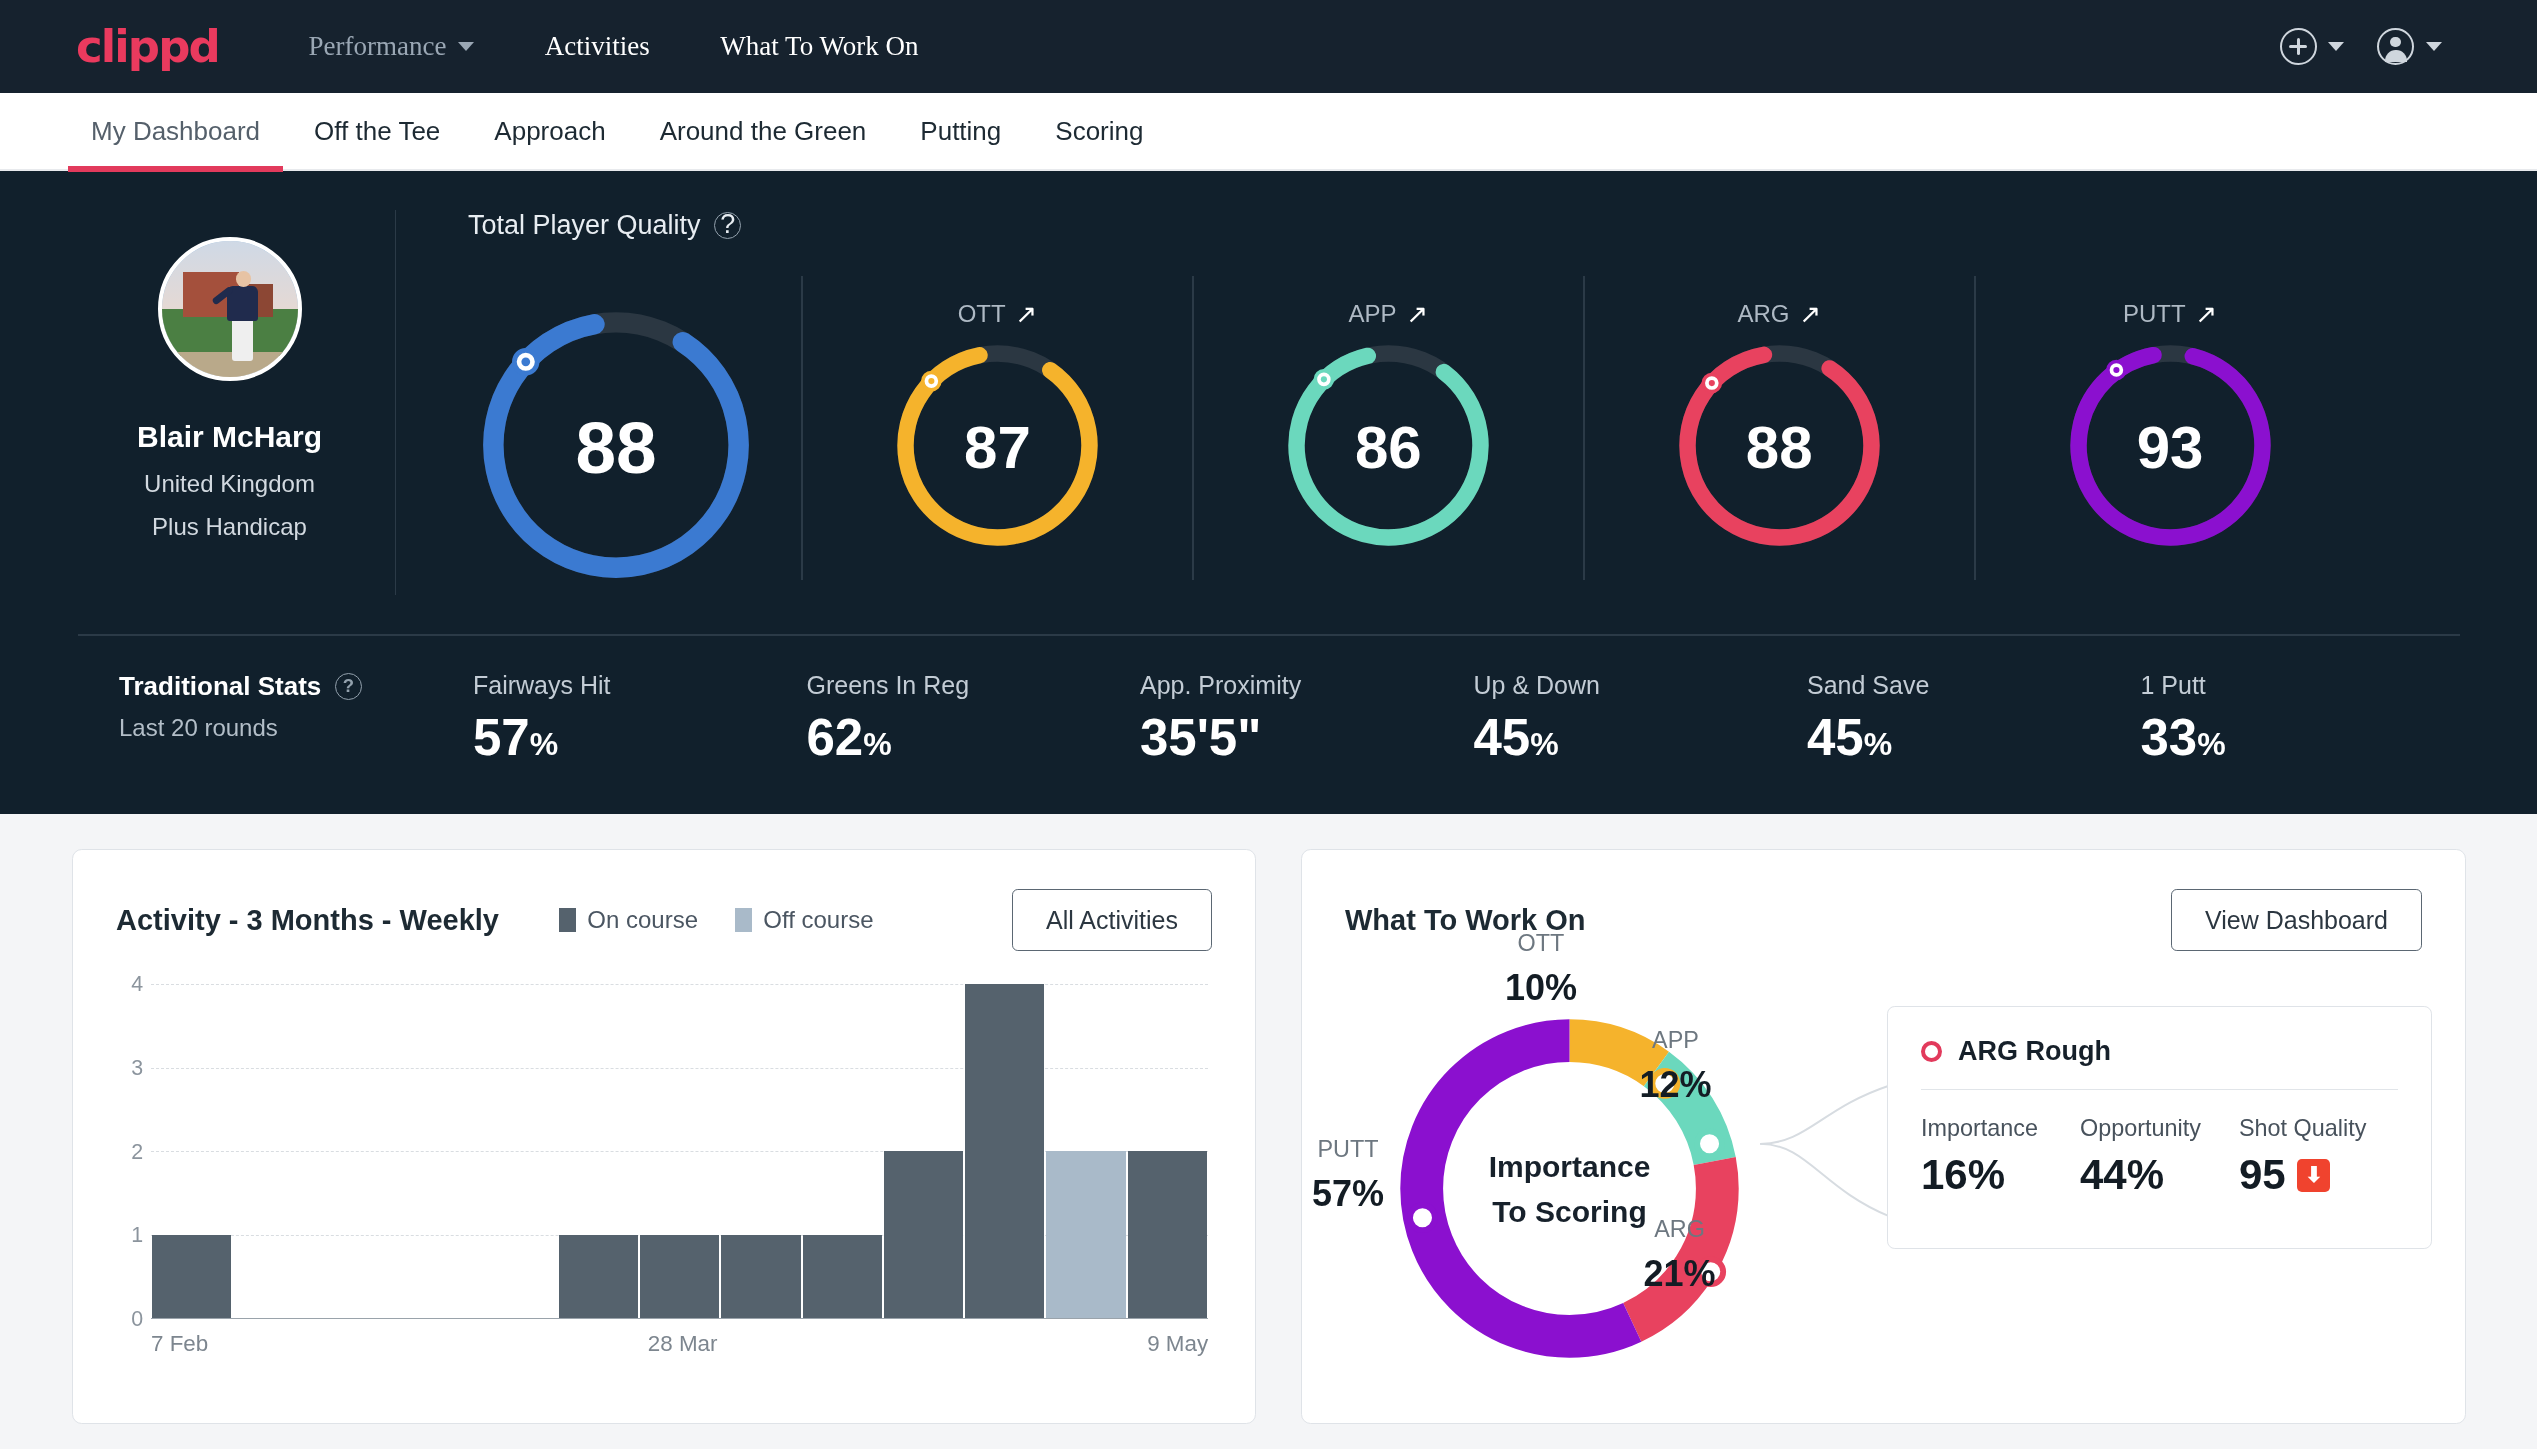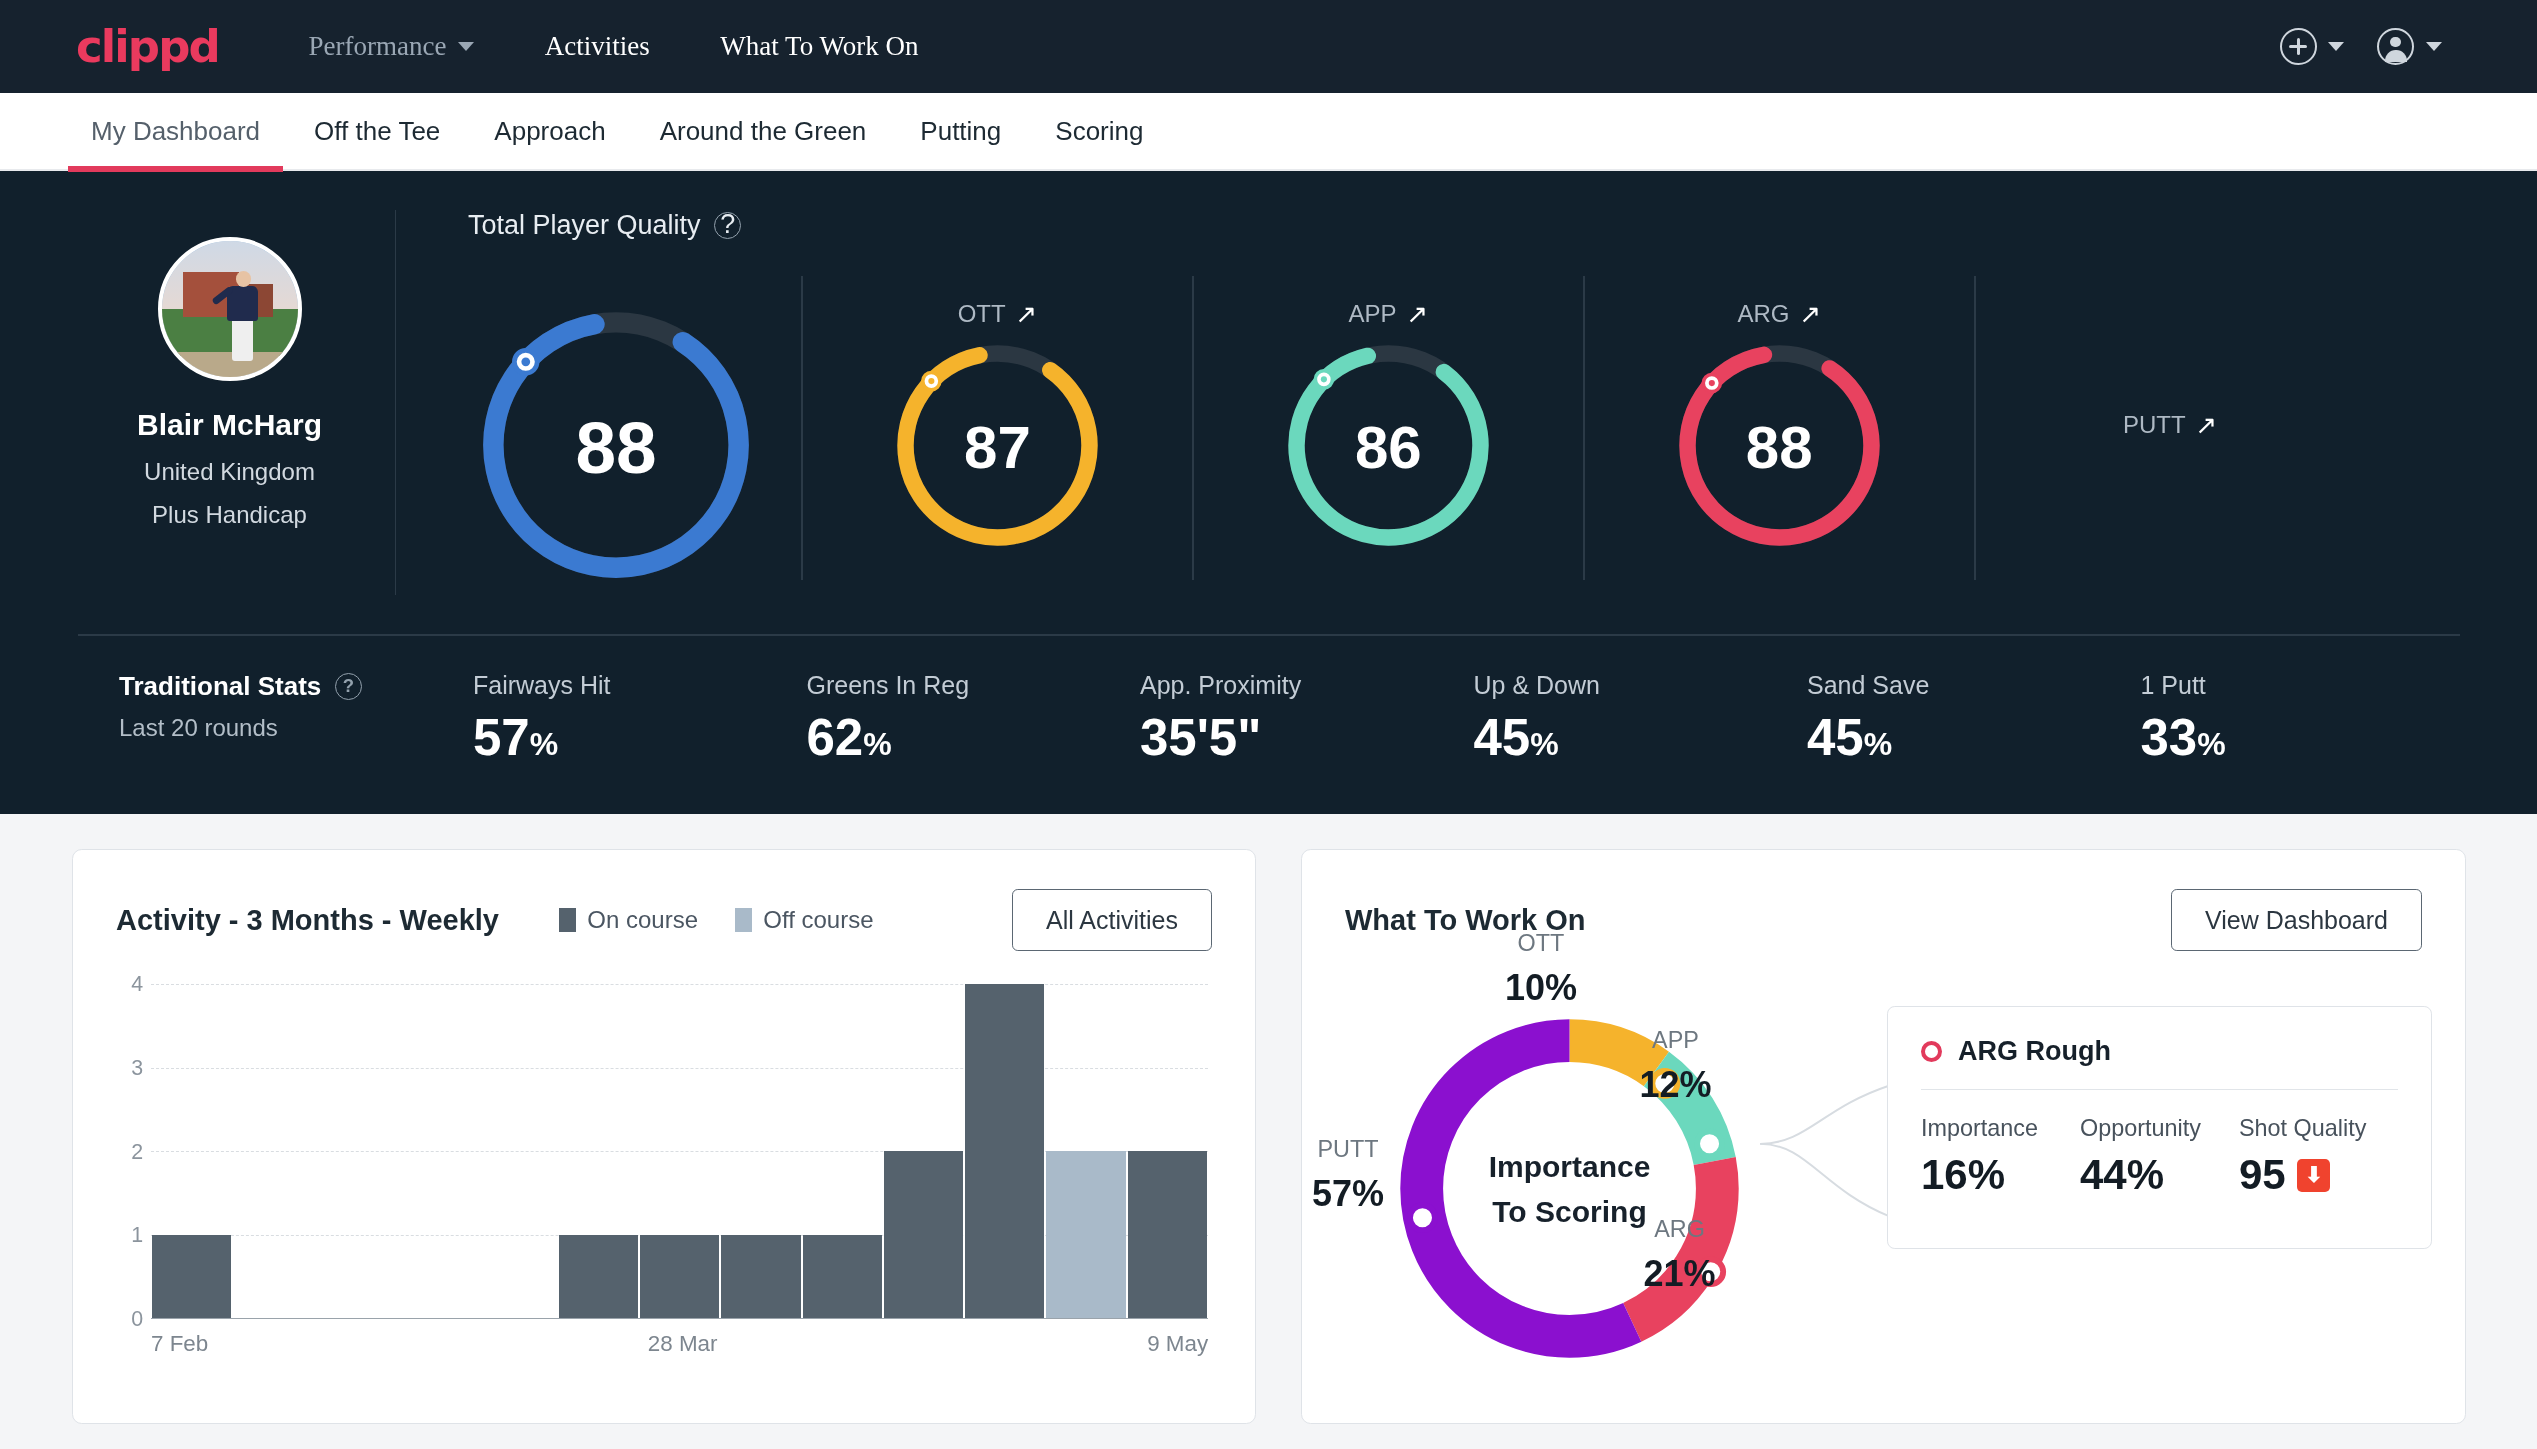--- a/index.html
+++ b/index.html
@@ -82,21 +82,21 @@
   .avatar .bldg2 { position:absolute; left: 82px; bottom: 60px; width: 29px; height: 33px;
      background:#8c4734; }
   .avatar .body { position:absolute; left: 70px; bottom: 15.6px; width: 21.4px; height: 51px;
      background:#efefef; border-radius: 2.9px;}
   .avatar .torso { position:absolute; left: 65px; bottom: 56px; width: 31px; height: 35px;
      background:#202b4d; border-radius: 5.8px 5.8px 2.9px 2.9px;}
   .avatar .head { position:absolute; left: 74px; bottom: 90px; width: 15.6px; height: 15.6px;
      border-radius:50%; background:#e7c3a4;}
   .avatar .arm { position:absolute; left: 49px; bottom: 78px; width: 23.4px; height: 6.8px;
      background:#202b4d; transform: rotate(-38deg); border-radius:3.9px;}
-  .pname { font-size: 30px; font-weight: 700; color:#fff; margin-top: 27px; }
+  .pname { font-size: 30px; font-weight: 700; color:#fff; margin-top: 39px; }
   .pmeta { font-size: 24px; color:#d2d9e0; margin-top: 15.6px; }
 
   .hero-right { flex: 1; padding-left: 35px; border-left: 1.9px solid #2b3a47; }
   .tpq-label { display:flex; align-items:center; gap:13.6px; margin-left: 37px; }
   .tpq-label span { font-size: 27px; color:#e8edf2; }
   .qmark {
     width: 27px; height: 27px; border-radius:50%; border:1.9px solid #93a1ad;
     color:#93a1ad; font-size: 18.5px; line-height: 23.4px; text-align:center; cursor:pointer;
   }
 
@@ -323,20 +323,29 @@
           </div>
         </div>
 
         <div class="divider-v"></div>
 
         <div class="gauge-cell sm">
           <div class="gauge-title">
             <span>PUTT</span>
             <span class="arrow-up">↗</span>
           </div>
+          <div class="gauge-wrap">
+            <svg width="219" height="219" viewBox="0 0 100 100">
+              <circle cx="50" cy="50" r="42" fill="none" stroke="#2b3742" stroke-width="7.5"></circle>
+              <circle cx="50" cy="50" r="42" fill="none" stroke="#8b10cf" stroke-width="7.5" stroke-linecap="round" stroke-dasharray="245.4 263.9" transform="rotate(-76 50 50)"></circle>
+              <circle cx="25.3" cy="15.5" r="3.9" fill="#ffffff" stroke="#8b10cf" stroke-width="1.6"></circle>
+              <circle cx="25.3" cy="15.5" r="1.4" fill="#8b10cf"></circle>
+            </svg>
+            <div class="gauge-val">93</div>
+          </div>
         </div>
 
       </div>
     </div>
   </div>
 
   <div class="hr-line"></div>
 
   <div class="stats">
     <div class="stats-label">

